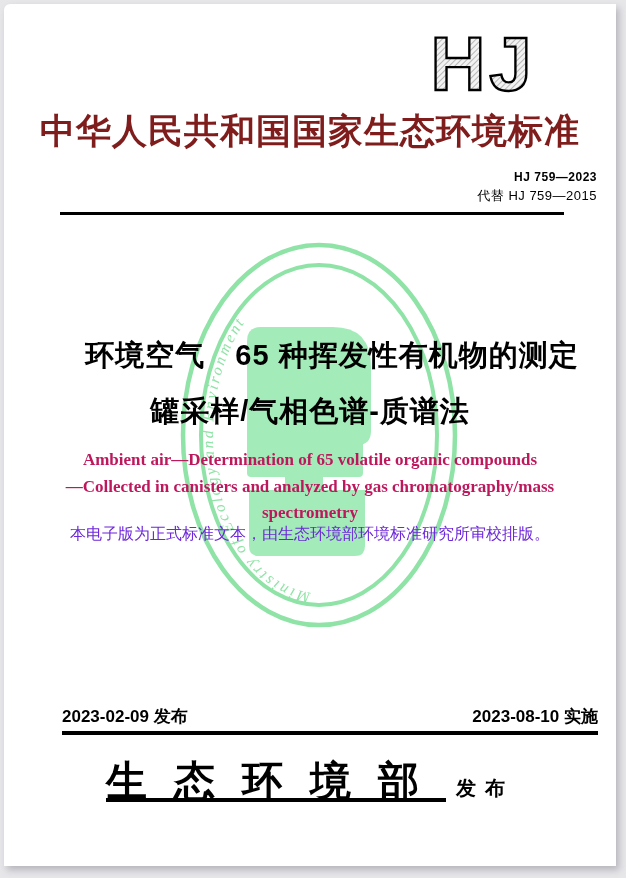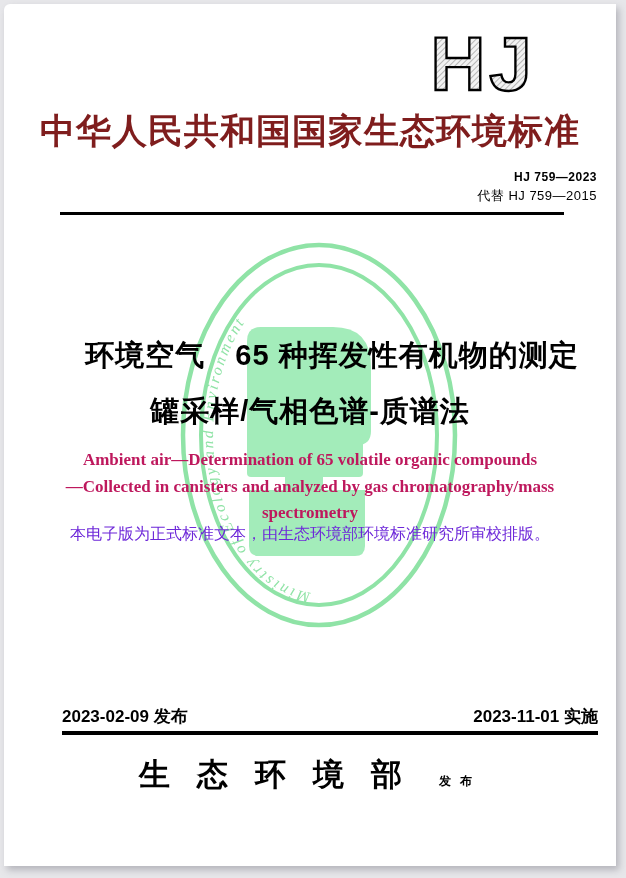--- a/index.html
+++ b/index.html
@@ -66,25 +66,26 @@
     display:flex;justify-content:space-between;
     font-size:17px;font-weight:600;color:#000;gap:28px;
   }
 
   .issuer{
     position:absolute;left:0;right:0;top:750px;
     display:flex;justify-content:center;align-items:baseline;gap:10px;
     color:#000;
   }
   .issuer .big{
-    font-size:31px;font-weight:900;letter-spacing:27px;
+    font-size:41px;font-weight:900;letter-spacing:27px;
     font-family:"Liberation Serif","DejaVu Serif",serif;
+    text-decoration:underline;
   }
   .issuer .small{
-    font-size:12px;font-weight:700;letter-spacing:9px;
+    font-size:20px;font-weight:700;letter-spacing:9px;
   }
 </style>
 </head>
 <body>
 
 <div class="page">
 
   <svg class="layer wm" viewBox="0 0 612 862">
 
     <g fill="#a3ecba">
@@ -133,21 +134,21 @@
     <div class="cn-title l2">罐采样/气相色谱-质谱法</div>
 
     <div class="en-title l1">Ambient air—Determination of 65 volatile organic compounds</div>
     <div class="en-title l3">spectrometry</div>
     <div class="en-title l2">—Collected in canisters and analyzed by gas chromatography/mass</div>
 
     <div class="note">本电子版为正式标准文本，由生态环境部环境标准研究所审校排版。</div>
 
     <div class="dates">
       <span>2023-02-09 发布</span>
-      <span>2023-11-01 实施</span>
+      <span>2023-08-10 实施</span>
     </div>
 
     <div class="rule bottom"></div>
 
     <div class="issuer">
       <span class="big">生态环境部</span>
       <span class="small">发布</span>
     </div>
 
   </div>

